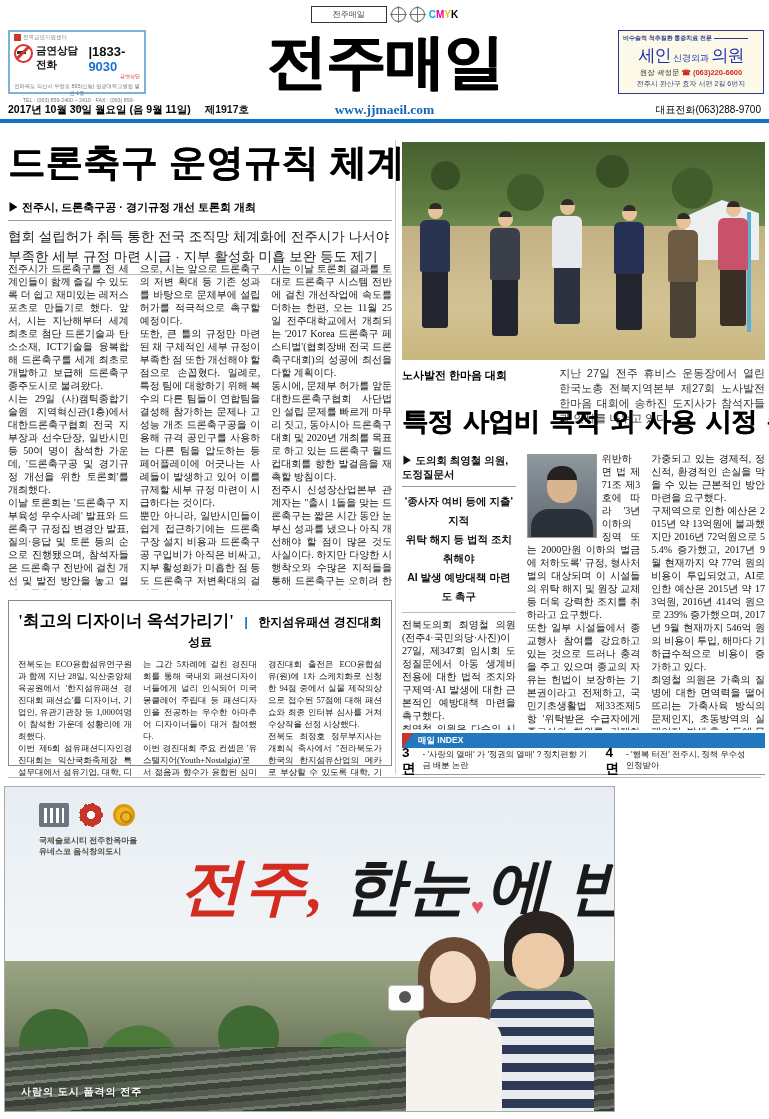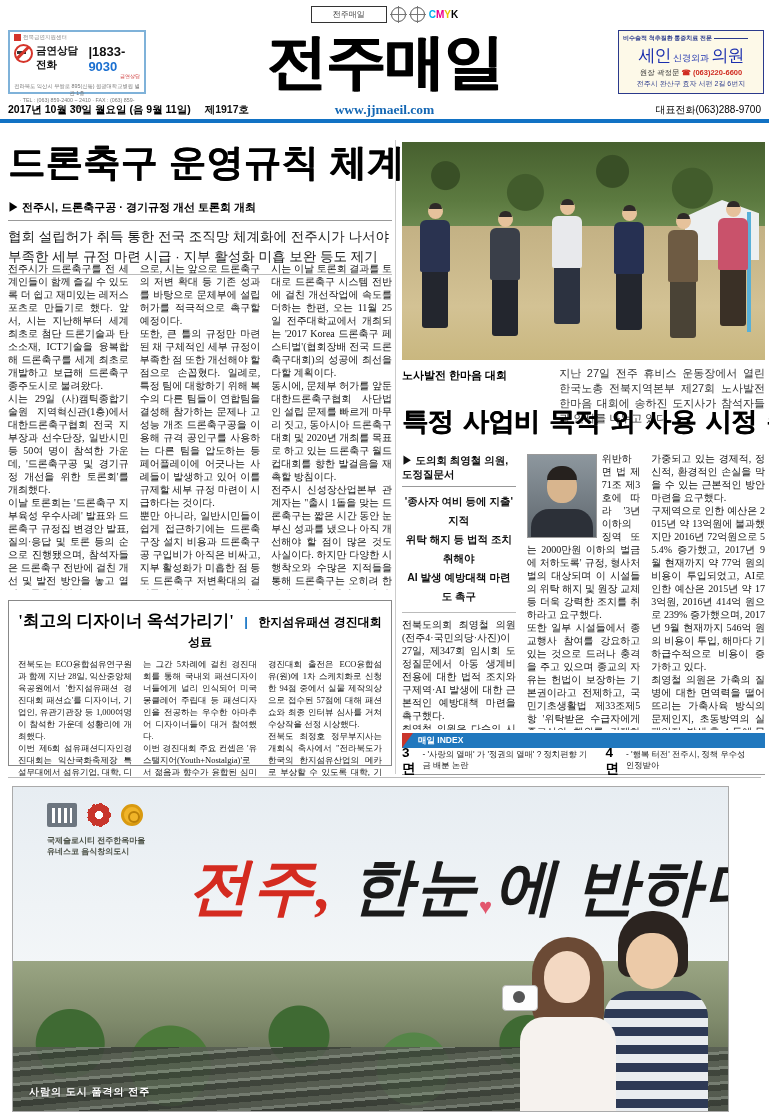--- a/index.html
+++ b/index.html
@@ -117,21 +117,21 @@
   .box3 .titlerow{text-align:center;padding:2px 0 7px 0;}
   .box3 .t-main{font-size:16.5px;font-weight:900;font-family:"Liberation Serif",serif;color:#000;}
   .box3 .t-sep{color:#1272c4;font-weight:bold;margin:0 6px;font-size:13px;}
   .box3 .t-sub{font-size:12px;font-weight:bold;color:#000;}
   .box3 .cols{height:118px;}
   .box3 .bodytext{font-size:8.5px;line-height:12px;}
 
   .grayline{left:8px;right:8px;top:777px;height:1px;background:#bbb;}
 
   
-  .bottomad{left:12px;top:786px;width:717px;height:326px;border:1px solid #aaa;box-sizing:border-box;
+  .bottomad{left:4px;top:786px;width:611px;height:326px;border:1px solid #aaa;box-sizing:border-box;
             background:linear-gradient(#e7edf2,#f3f6f8 55%,#eef2ee);overflow:hidden;}
   .ba-logos{position:absolute;left:34px;top:16px;display:flex;gap:10px;align-items:center;}
   .lg-unesco{width:30px;height:24px;background:#6d7680;position:relative;border-radius:2px;}
   .lg-unesco::before{content:'';position:absolute;left:5px;right:5px;top:5px;bottom:4px;
        background:repeating-linear-gradient(90deg,#fff 0 3px,#6d7680 3px 6px);}
   .lg-flower{width:24px;height:24px;position:relative;}
   .lg-flower::before{content:'';position:absolute;inset:0;border-radius:50%;
        background:radial-gradient(circle at 50% 50%,#fff 0 4px,#c8352b 4px 11px,transparent 11px);}
   .lg-flower::after{content:'';position:absolute;inset:-2px;border-radius:50%;
        background:conic-gradient(#c8352b 0 20deg,transparent 20deg 40deg,#c8352b 40deg 60deg,transparent 60deg 80deg,#c8352b 80deg 100deg,transparent 100deg 120deg,#c8352b 120deg 140deg,transparent 140deg 160deg,#c8352b 160deg 180deg,transparent 180deg 200deg,#c8352b 200deg 220deg,transparent 220deg 240deg,#c8352b 240deg 260deg,transparent 260deg 280deg,#c8352b 280deg 300deg,transparent 300deg 320deg,#c8352b 320deg 340deg,transparent 340deg);

